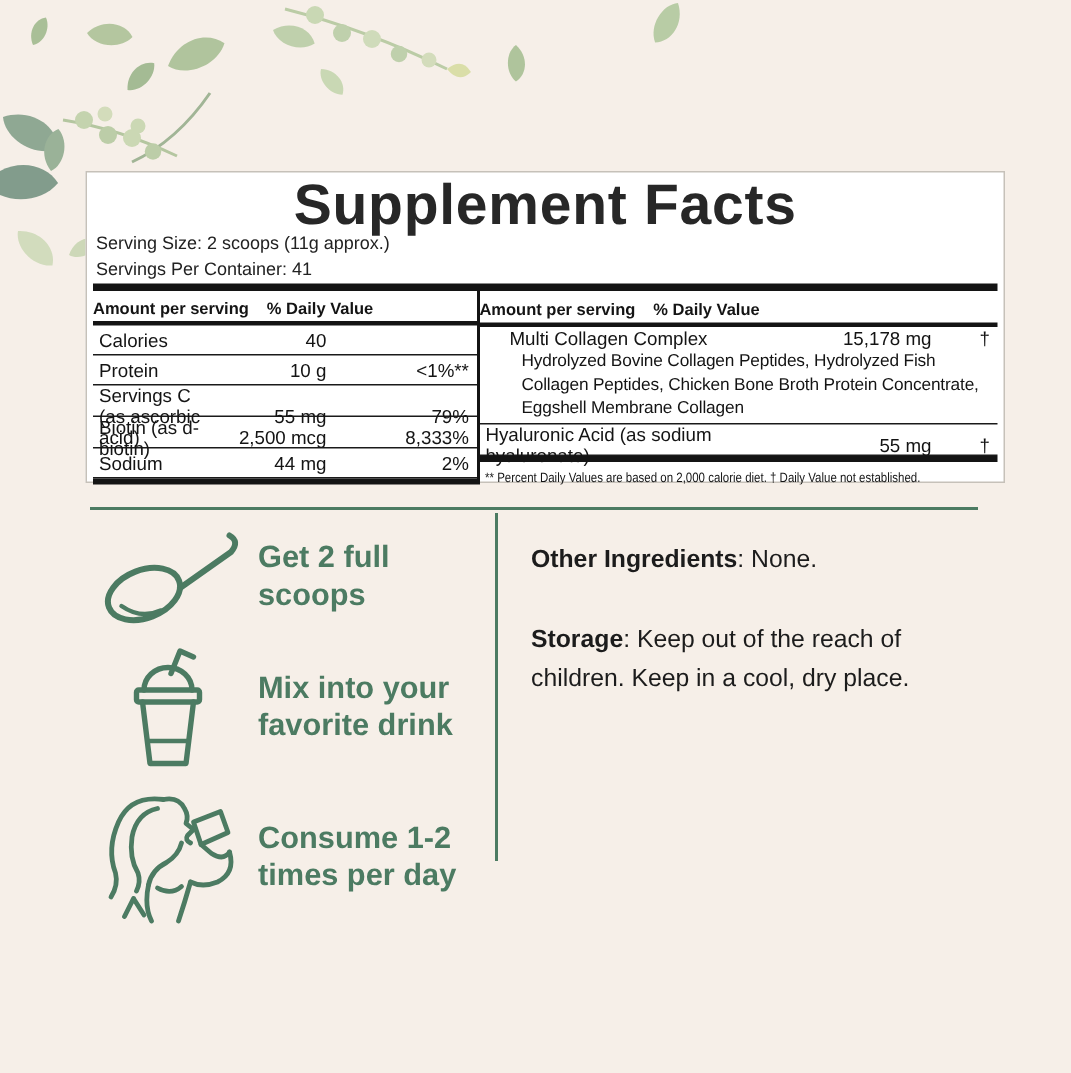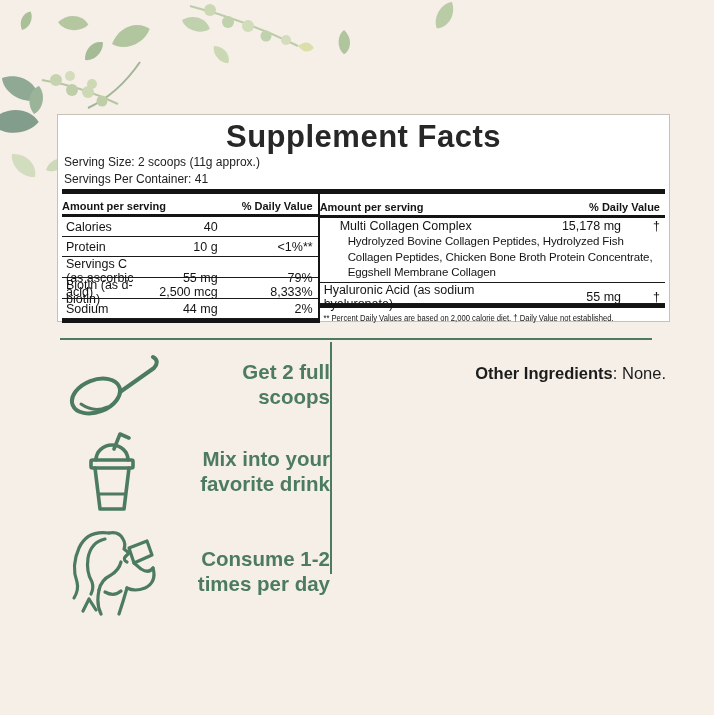--- a/index.html
+++ b/index.html
@@ -10,30 +10,30 @@
     color:#1f1f1f;
   }
   .leaves{position:absolute;left:0;top:0;pointer-events:none;}
 
   
   .facts-panel{
     position:absolute;left:57px;top:114px;width:613px;height:208px;
     background:#ffffff;border:1px solid #c6c1b9;box-sizing:border-box;
   }
   .facts-title{
-    text-align:center;font-size:31px;font-weight:700;color:#272727;
+    text-align:center;font-size:38px;font-weight:700;color:#272727;
     letter-spacing:.5px;margin-top:5px;line-height:34px;
   }
   .serving-line{font-size:12px;line-height:16.5px;color:#222;padding-left:6px;}
   .bar-thick{height:5px;background:#141414;margin:2px 4px 0 4px;}
   .tables{display:flex;margin:0 4px;height:129px;}
   .t-left{width:276px;display:flex;flex-direction:column;}
   .t-right{flex:1;border-left:2px solid #141414;display:flex;flex-direction:column;}
   .thead{
-    display:flex;justify-content:space-between;align-items:flex-end;gap:24px;
+    display:flex;justify-content:flex-start;align-items:flex-end;gap:12px;
     height:19px;border-bottom:3px solid #141414;
     font-size:11px;font-weight:700;color:#141414;padding:0 5px 2px 0;
   }
   .trow{
     display:grid;grid-template-columns:1fr 96px 74px;align-items:center;
     height:20px;border-bottom:1px solid #1a1a1a;
     font-size:12.5px;color:#141414;padding-left:4px;
   }
   .trow:last-of-type{border-bottom:none;}
   .trow .amt{text-align:right;padding-right:26px;}
@@ -52,21 +52,21 @@
   .footnote{
     font-size:9px;color:#141414;white-space:nowrap;overflow:hidden;
     transform:scaleX(.85);transform-origin:left center;
     padding:5px 0 0 4px;
   }
 
   
   .bottom{position:absolute;left:60px;top:338px;width:592px;}
   .hline{height:2px;background:#4c7b62;width:100%;}
   .vline{position:absolute;left:270px;top:4px;width:2px;height:232px;background:#4c7b62;}
-  .cols{display:flex;text-align:right;}
+  .cols{display:flex;}
   .directions{width:270px;box-sizing:border-box;padding-top:12px;}
   .direction{display:flex;align-items:center;gap:10px;margin-bottom:14px;}
   .dir-icon{width:102px;display:flex;justify-content:center;flex:0 0 102px;}
   .dir-label{
     width:158px;font-size:20.5px;font-weight:700;color:#4c7b62;line-height:25px;
   }
   .dir-icon svg{stroke:#4c7b62;fill:none;stroke-linecap:round;stroke-linejoin:round;}
   .info{flex:1;box-sizing:border-box;padding:20px 0 0 24px;}
   .info p{margin:0 0 27px 0;font-size:16.5px;line-height:26px;color:#1c1c1c;width:312px;}
   .info p b{font-weight:700;}
@@ -218,15 +218,16 @@
             <path d="M44 66 q9 5 16 -1"></path>
             <path d="M28 73 l-6 12 M28 73 l7 11"></path>
           </svg>
         </span>
         <span class="dir-label">Consume 1-2 times per day</span>
       </div>
 
     </div>
     <div class="info">
       <p><b>Other Ingredients</b><span>: None.</span></p>
+      <p><b>Storage</b><span>: Keep out of the reach of children. Keep in a cool, dry place.</span></p>
     </div>
   </div>
 </div>
 
 </body></html>

